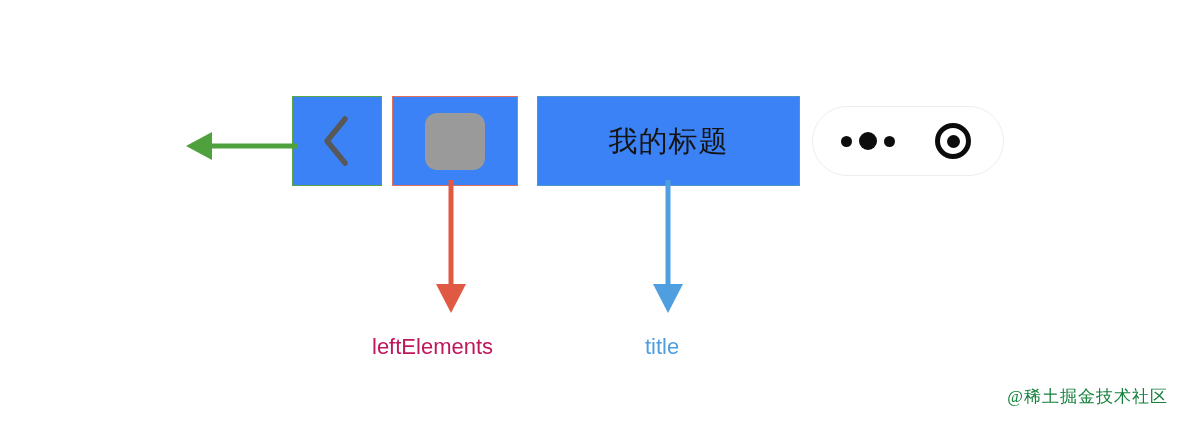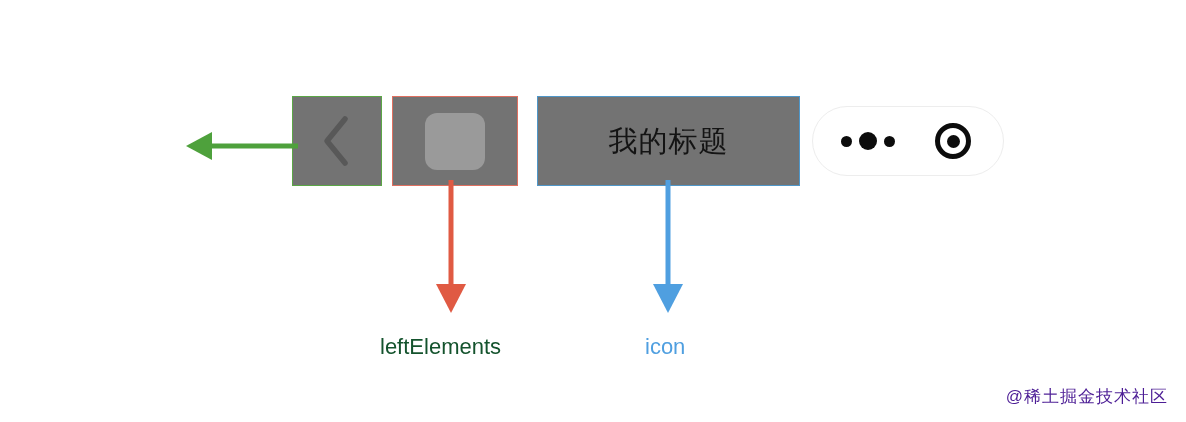--- a/index.html
+++ b/index.html
@@ -13,21 +13,21 @@
   #stage {
     position: relative;
     width: 1186px;
     height: 422px;
     background: #ffffff;
   }
 
   
   .anno-box {
     position: absolute;
-    background: #737373;
+    background: #3b82f6;
     display: flex;
     align-items: center;
     justify-content: center;
     text-align: center;
   }
   #box-back {
     left: 292px; top: 96px; width: 90px; height: 90px;
     border: 1px solid #5ba646;
   }
   #box-left {
@@ -102,30 +102,30 @@
   #arrow-title { left: 645px; top: 180px;  width: 46px;  height: 135px; }
 
   
   .label {
     position: absolute;
     font-size: 22px;
     white-space: nowrap;
     line-height: 1;
   }
   #label-back  { left: 62px;  top: 134px;  color: #4ea13c; }
-  #label-left  { left: 380px; top: 336px;  color: #14532d; text-align: center; }
+  #label-left  { left: 372px; top: 336px;  color: #be185d; text-align: center; }
   #label-title { left: 645px; top: 336px;  color: #4f9fe0; }
 
   
   #watermark {
     position: absolute;
     right: 18px; bottom: 14px;
     font-size: 17px;
-    color: #4c1d95;
-    font-family: Liberation Sans, sans-serif;
+    color: #15803d;
+    font-family: Liberation Serif, serif;
     letter-spacing: 1px;
     white-space: nowrap;
   }
 </style>
 </head>
 <body>
 
 <div id="stage">
 
   <div class="anno-box" id="box-back">
@@ -164,17 +164,17 @@
     <line x1="23" y1="0" x2="23" y2="110" stroke="#e05a43" stroke-width="5"></line>
     <polygon points="23,133 8,104 38,104" fill="#e05a43"></polygon>
   </svg>
 
   <svg class="arrow-svg" id="arrow-title" viewBox="0 0 46 135">
     <line x1="23" y1="0" x2="23" y2="110" stroke="#4f9fe0" stroke-width="5"></line>
     <polygon points="23,133 8,104 38,104" fill="#4f9fe0"></polygon>
   </svg>
 
   <div class="label" id="label-left">leftElements</div>
-  <div class="label" id="label-title">icon</div>
+  <div class="label" id="label-title">title</div>
 
   <div id="watermark">@稀土掘金技术社区</div>
 
 </div>
 
 </body></html>

